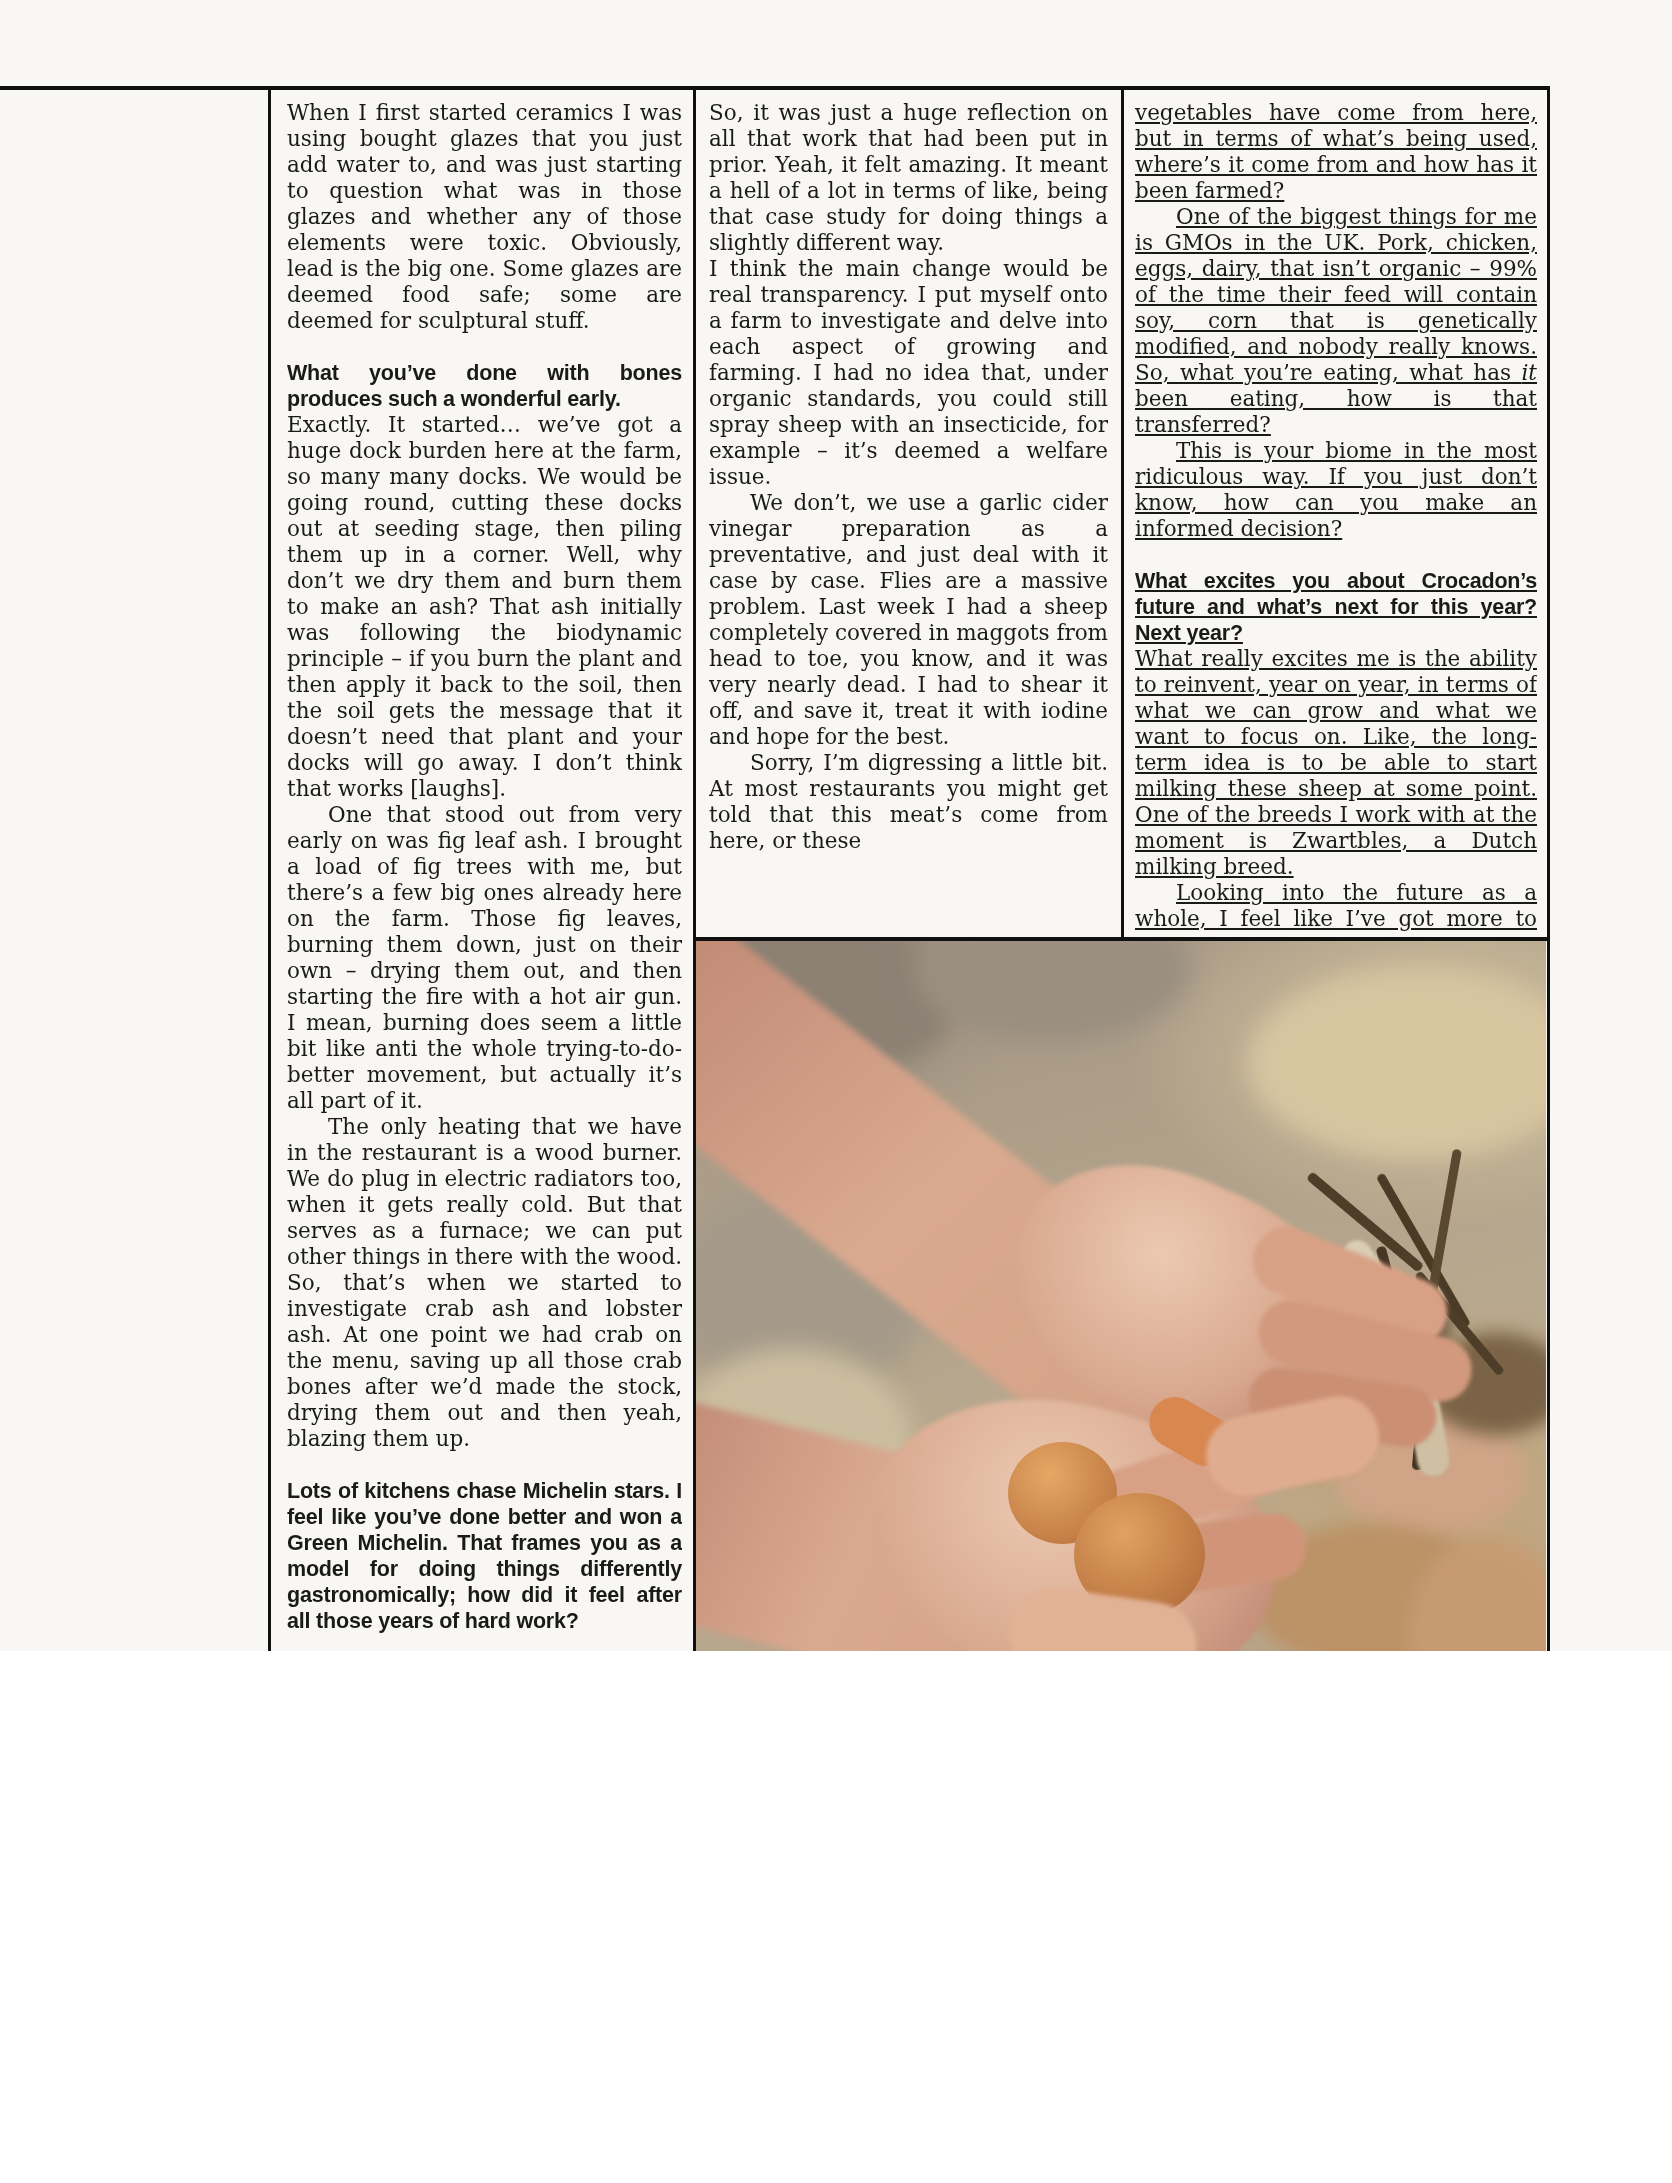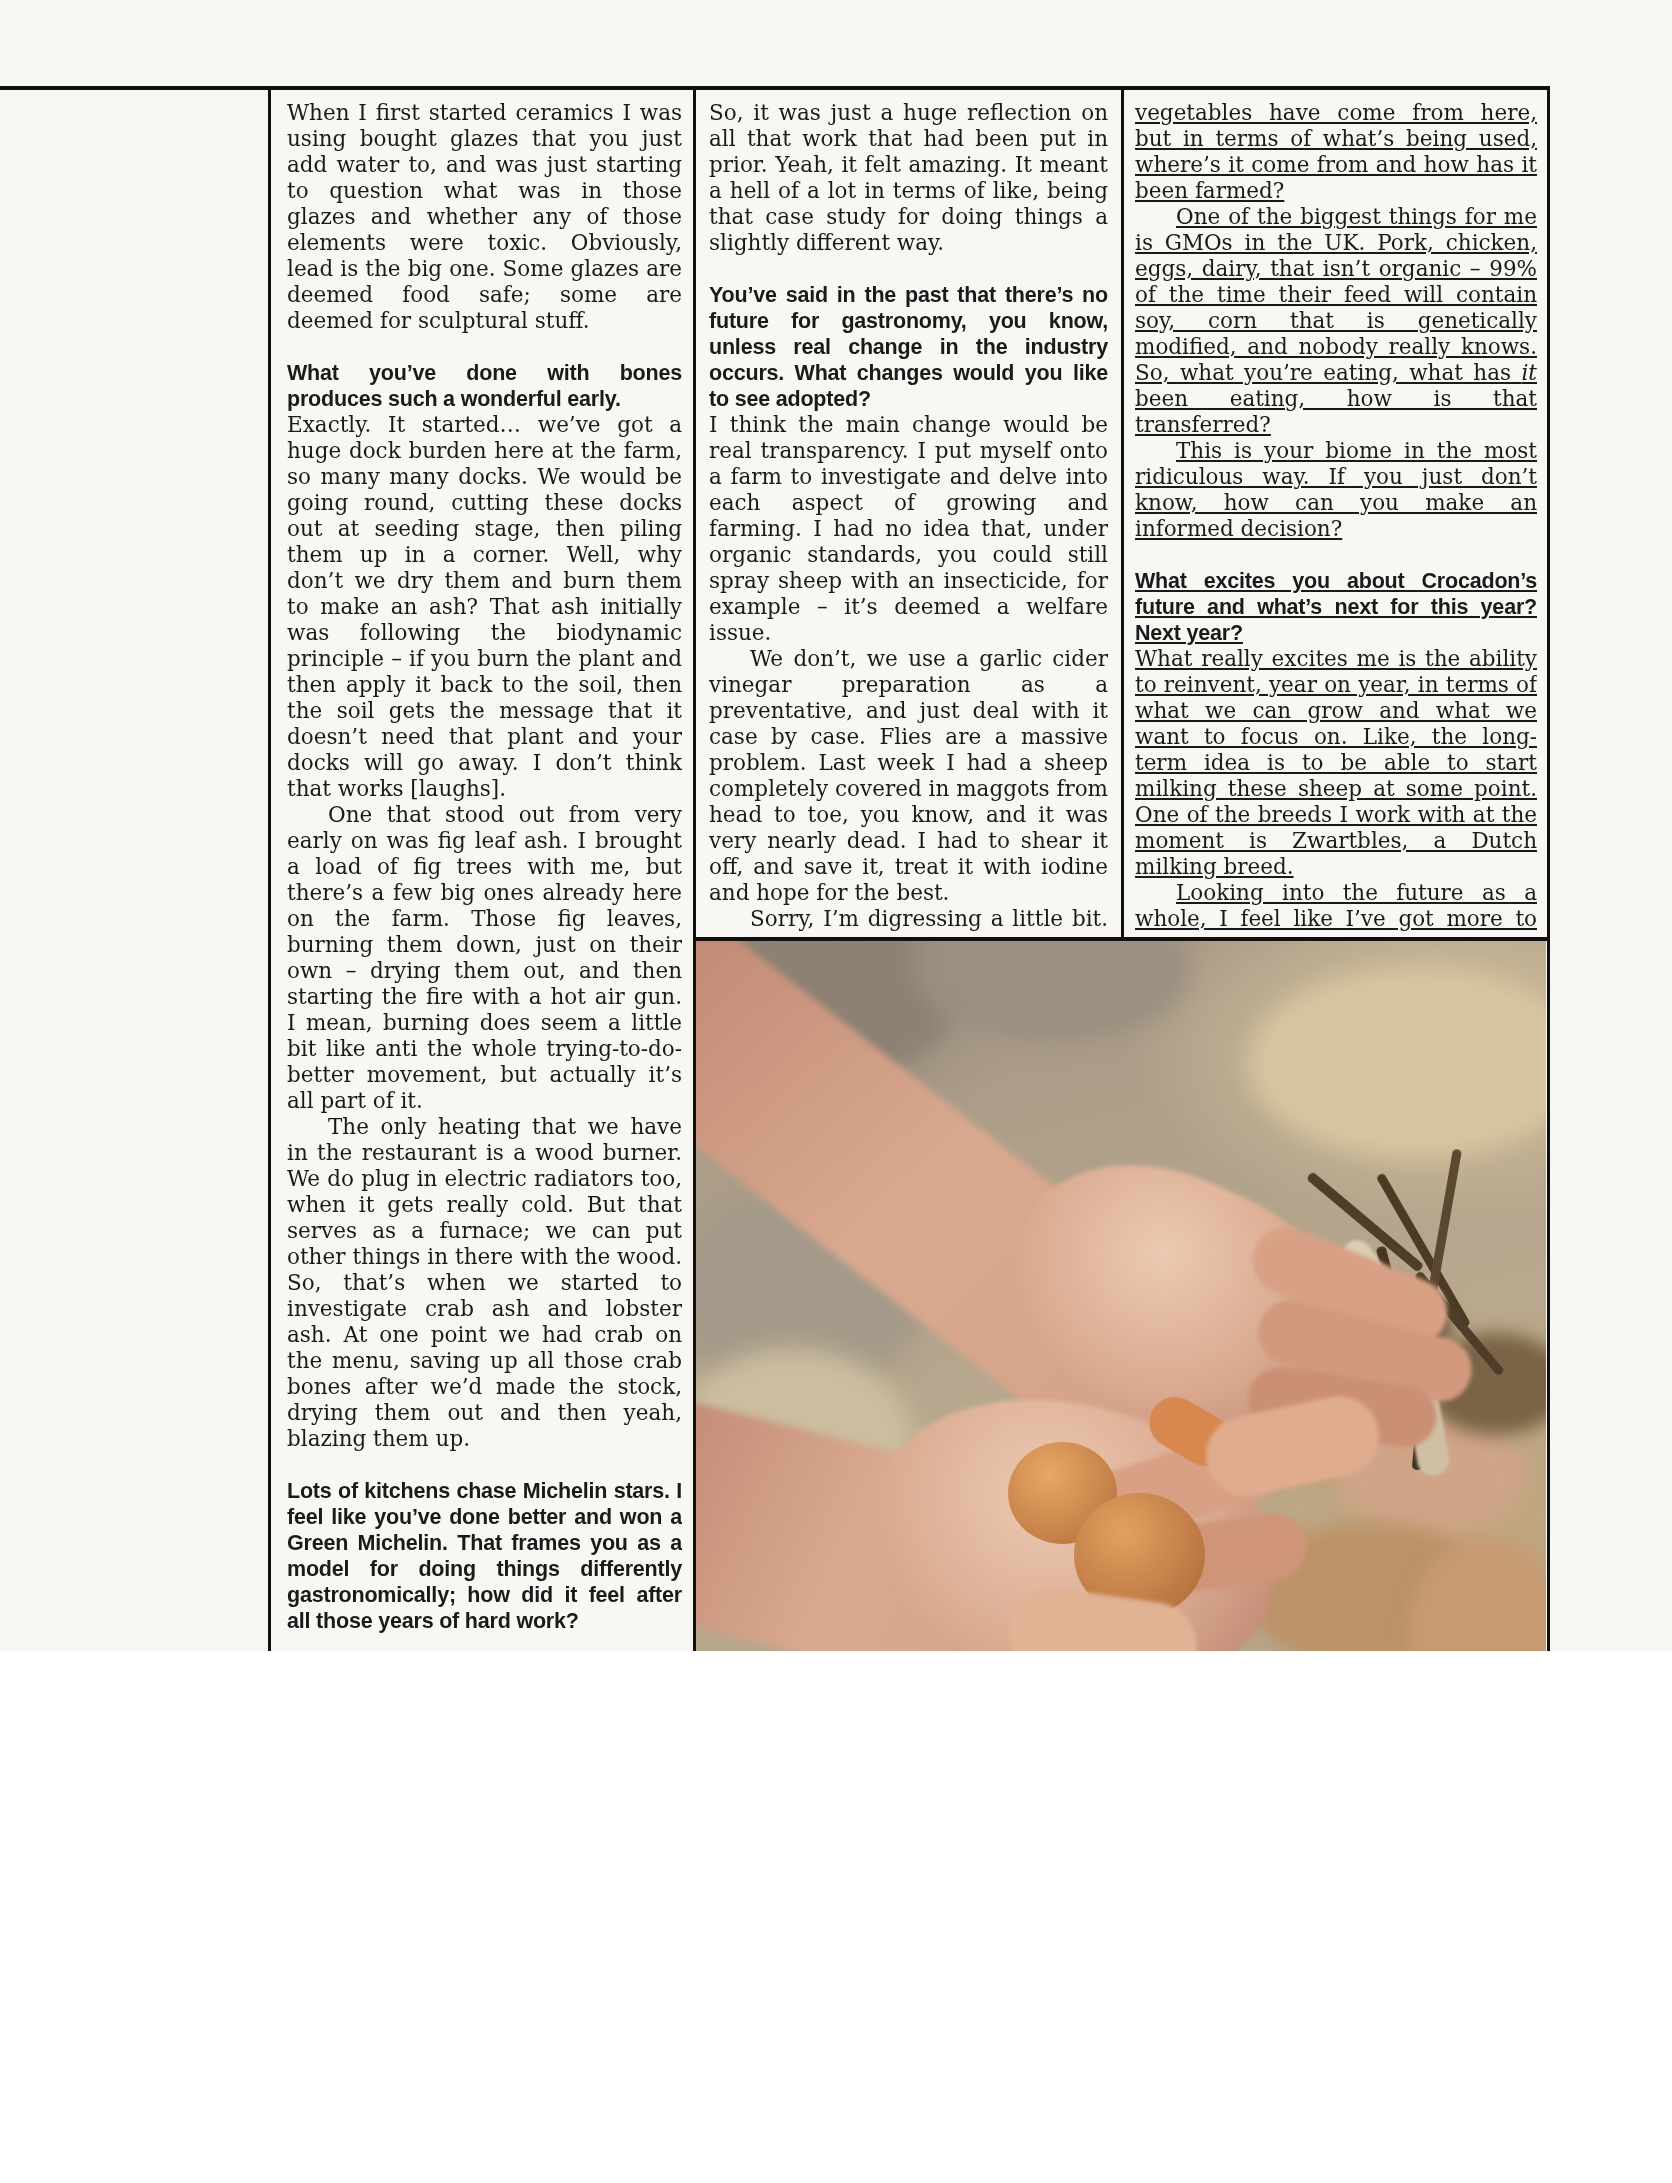--- a/index.html
+++ b/index.html
@@ -80,21 +80,20 @@
   <div class="col col-1" id="col-1">
       <p class="a-para">When I first started ceramics I was using bought glazes that you just add water to, and was just starting to question what was in those glazes and whether any of those elements were toxic. Obviously, lead is the big one. Some glazes are deemed food safe; some are deemed for sculptural stuff.</p>
       <p class="q-para">What you’ve done with bones produces such a wonderful early.</p>
       <p class="a-para">Exactly. It started… we’ve got a huge dock burden here at the farm, so many many docks. We would be going round, cutting these docks out at seeding stage, then piling them up in a corner. Well, why don’t we dry them and burn them to make an ash? That ash initially was following the biodynamic principle – if you burn the plant and then apply it back to the soil, then the soil gets the message that it doesn’t need that plant and your docks will go away. I don’t think that works [laughs].</p>
       <p class="a-para indent">One that stood out from very early on was fig leaf ash. I brought a load of fig trees with me, but there’s a few big ones already here on the farm. Those fig leaves, burning them down, just on their own – drying them out, and then starting the fire with a hot air gun. I mean, burning does seem a little bit like anti the whole trying-to-do-better movement, but actually it’s all part of it.</p>
       <p class="a-para indent">The only heating that we have in the restaurant is a wood burner. We do plug in electric radiators too, when it gets really cold. But that serves as a furnace; we can put other things in there with the wood. So, that’s when we started to investigate crab ash and lobster ash. At one point we had crab on the menu, saving up all those crab bones after we’d made the stock, drying them out and then yeah, blazing them up.</p>
       <p class="q-para">Lots of kitchens chase Michelin stars. I feel like you’ve done better and won a Green Michelin. That frames you as a model for doing things differently gastronomically; how did it feel after all those years of hard work?</p>
     </div>
   <div class="col col-2" id="col-2">
       <p class="a-para">So, it was just a huge reflection on all that work that had been put in prior. Yeah, it felt amazing. It meant a hell of a lot in terms of like, being that case study for doing things a slightly different way.</p>
-      <p class="q-para">You’ve said in the past that there’s no future for gastronomy, you know, unless real change in the industry occurs. What changes would you like to see adopted?</p>
       <p class="a-para">I think the main change would be real transparency. I put myself onto a farm to investigate and delve into each aspect of growing and farming. I had no idea that, under organic standards, you could still spray sheep with an insecticide, for example – it’s deemed a welfare issue.</p>
       <p class="a-para indent">We don’t, we use a garlic cider vinegar preparation as a preventative, and just deal with it case by case. Flies are a massive problem. Last week I had a sheep completely covered in maggots from head to toe, you know, and it was very nearly dead. I had to shear it off, and save it, treat it with iodine and hope for the best.</p>
       <p class="a-para indent">Sorry, I’m digressing a little bit. At most restaurants you might get told that this meat’s come from here, or these</p>
     </div>
   <div class="col col-3" id="col-3">
       <p class="a-para">vegetables have come from here, but in terms of what’s being used, where’s it come from and how has it been farmed?</p>
       <p class="a-para indent">One of the biggest things for me is GMOs in the UK. Pork, chicken, eggs, dairy, that isn’t organic – 99% of the time their feed will contain soy, corn that is genetically modified, and nobody really knows. So, what you’re eating, what has <i>it</i> been eating, how is that transferred?</p>
       <p class="a-para indent">This is your biome in the most ridiculous way. If you just don’t know, how can you make an informed decision?</p>
       <p class="q-para">What excites you about Crocadon’s future and what’s next for this year? Next year?</p>
       <p class="a-para">What really excites me is the ability to reinvent, year on year, in terms of what we can grow and what we want to focus on. Like, the long-term idea is to be able to start milking these sheep at some point. One of the breeds I work with at the moment is Zwartbles, a Dutch milking breed.</p>

